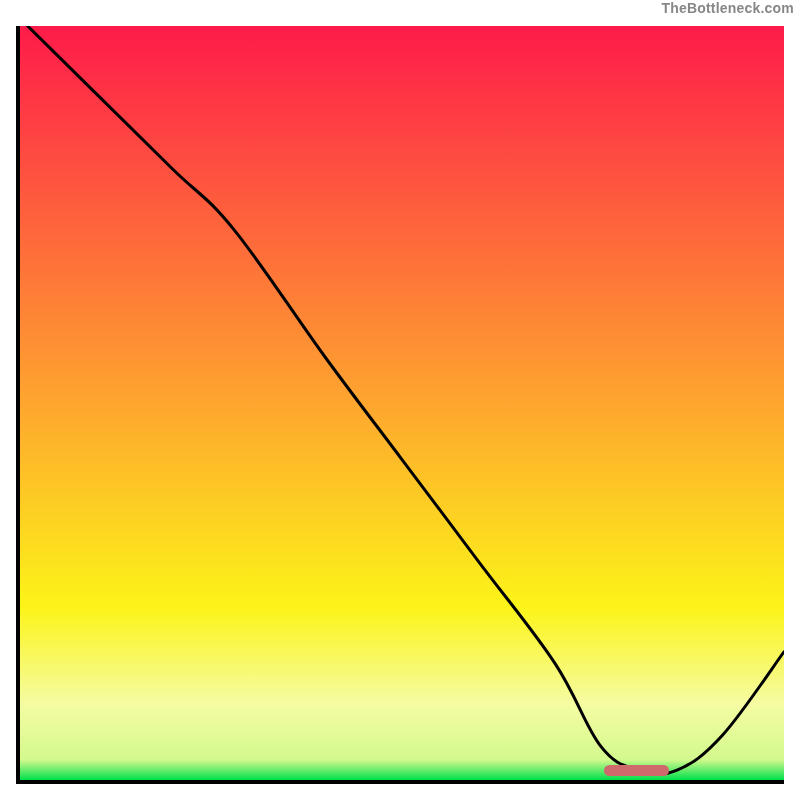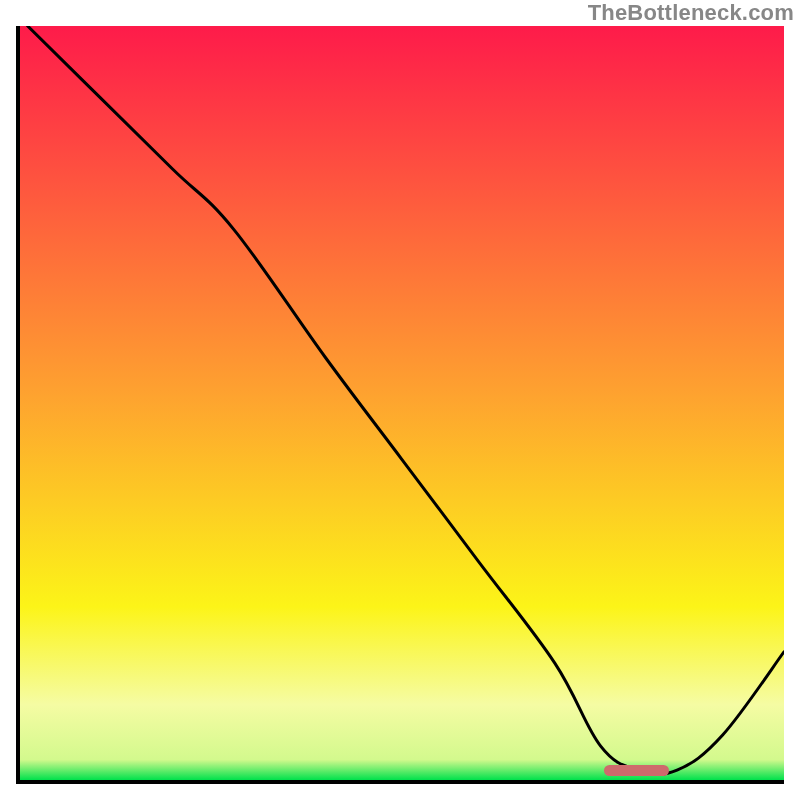--- a/index.html
+++ b/index.html
@@ -13,21 +13,21 @@
   }
   .wrap {
     position: relative;
     width: 800px;
     height: 800px;
   }
   .attribution {
     position: absolute;
     top: 0;
     right: 6px;
-    font-size: 22px;
+    font-size: 14px;
     font-weight: bold;
     color: #878787;
     letter-spacing: 0.2px;
   }
   .plot-box {
     position: absolute;
     left: 16px;
     top: 26px;
     width: 768px;
     height: 758px;

